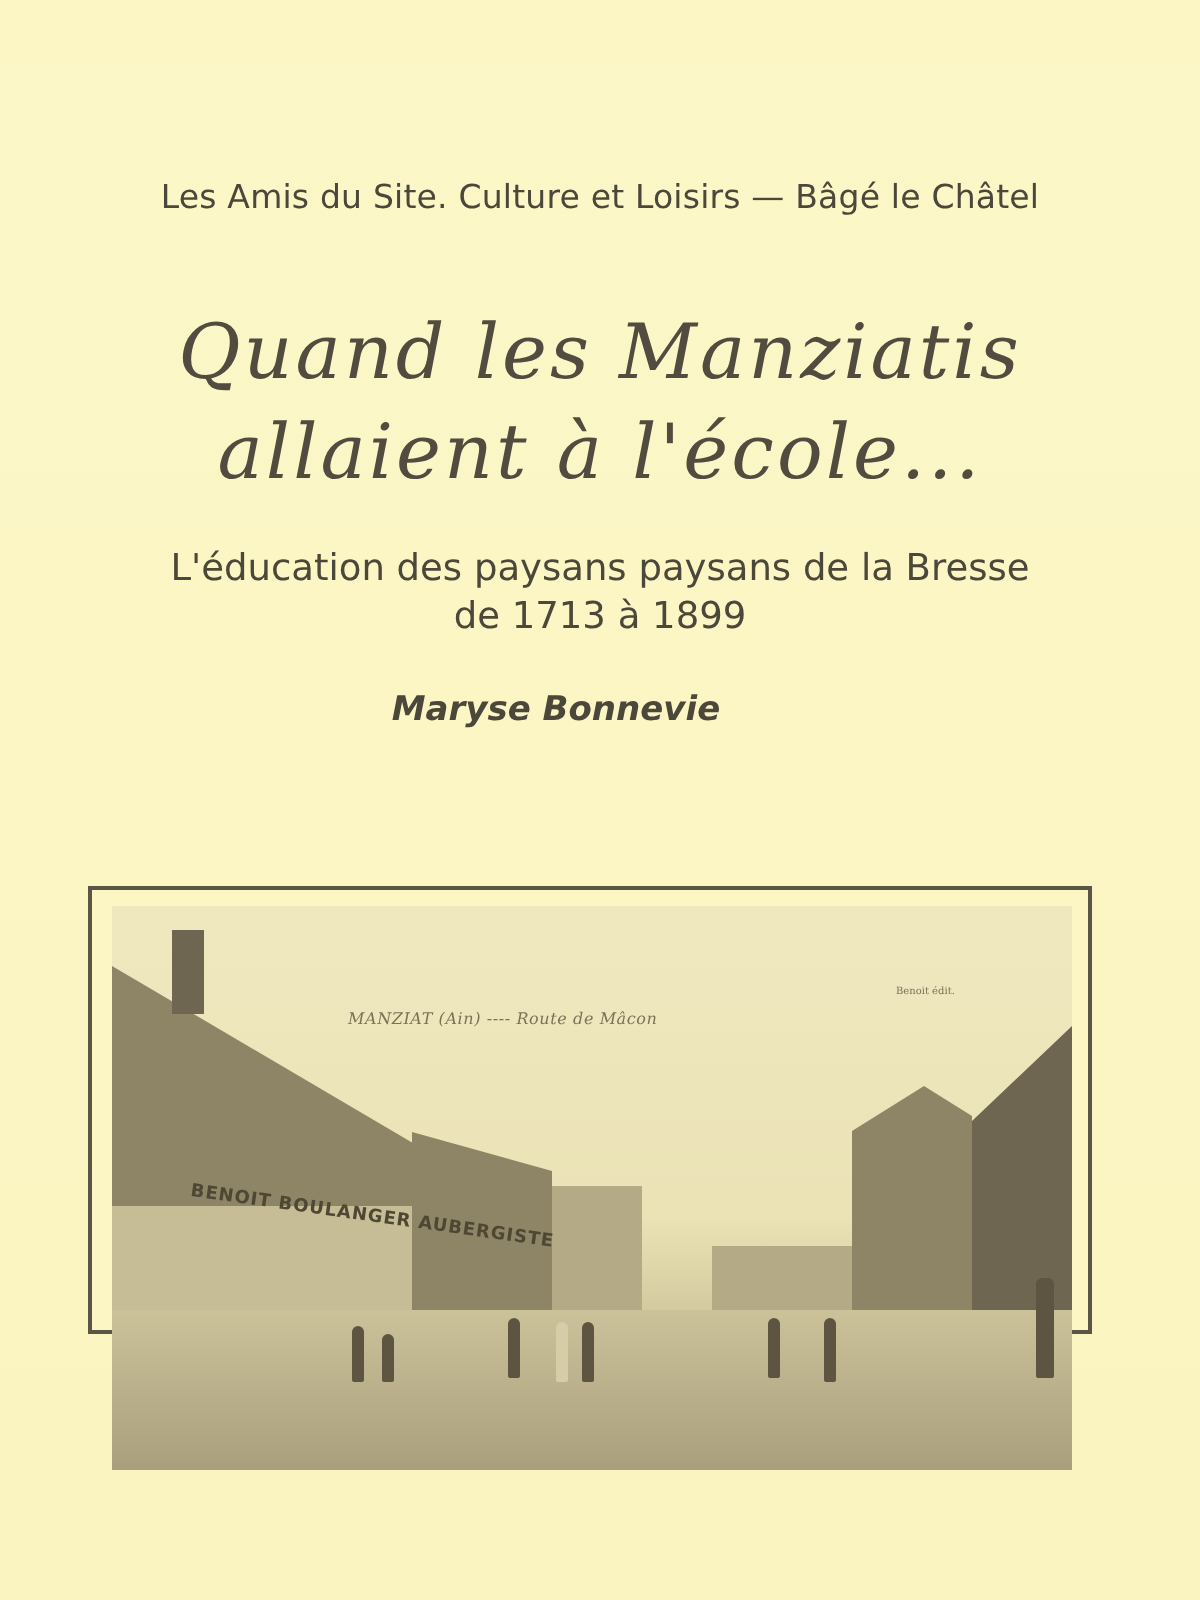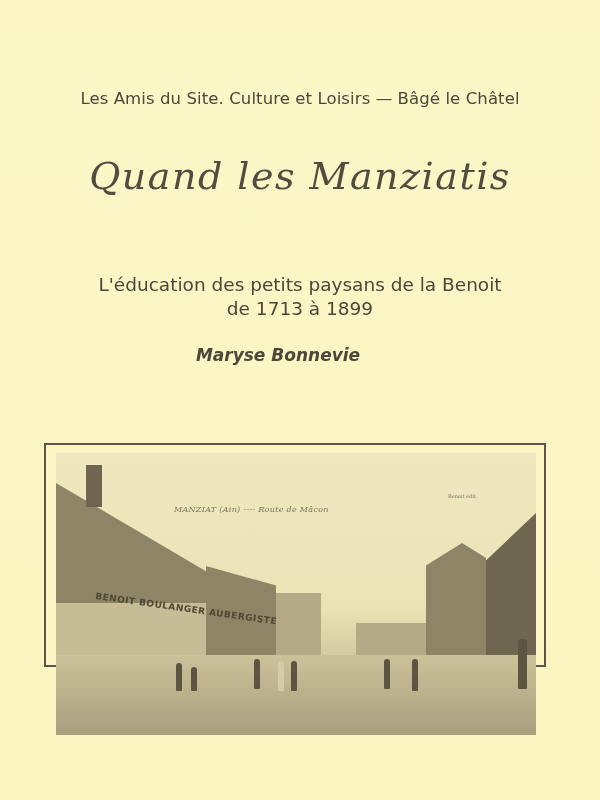--- a/index.html
+++ b/index.html
@@ -76,24 +76,25 @@
     .person { position: absolute; background: #5d5542; border-radius: 3px 3px 1px 1px; width: 6px; }
   </style>
 </head>
 <body>
 
 <div class="cover">
   <div class="publisher">Les Amis du Site. Culture et Loisirs — Bâgé le Châtel</div>
 
   <div class="title">
     <div>Quand les Manziatis</div>
+    <div>allaient à l'école...</div>
   </div>
 
   <div class="subtitle">
-    <div>L'éducation des petits paysans de la Benoit</div>
+    <div>L'éducation des paysans paysans de la Bresse</div>
     <div>de 1713 à 1899</div>
   </div>
 
   <div class="author">Maryse Bonnevie</div>
 
   <div class="photo-frame">
     <div class="photo">
 
       <div class="bldg" style="left:0; top:30px; width:150px; height:210px; clip-path: polygon(0 0, 100% 42%, 100% 100%, 0 100%);"></div>
       <div class="bldg dark" style="left:30px; top:12px; width:16px; height:42px;"></div>

